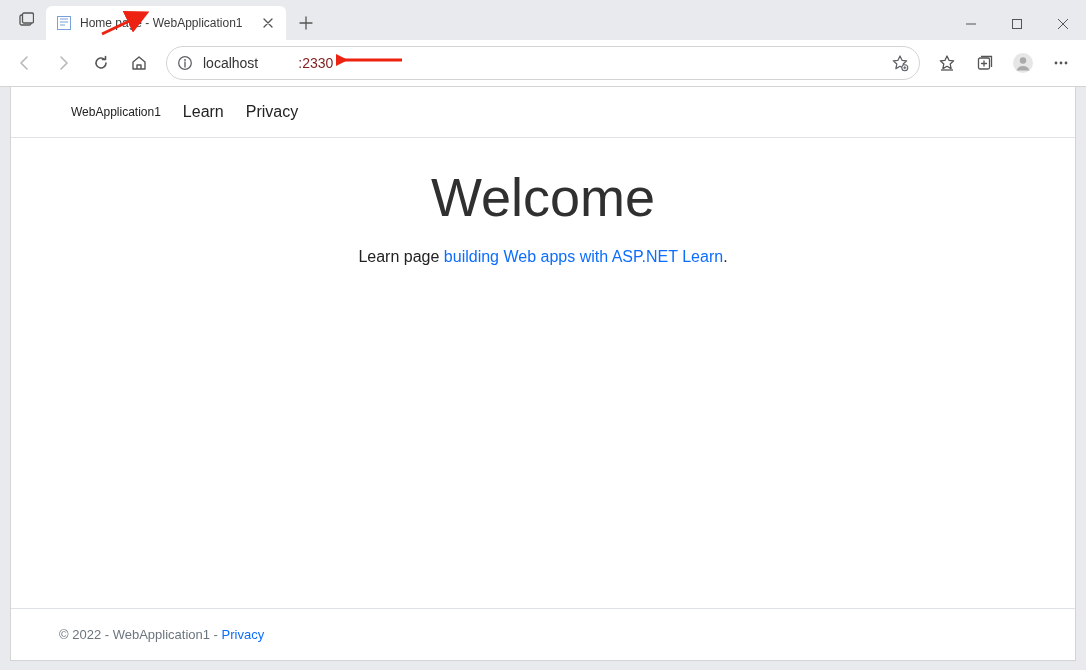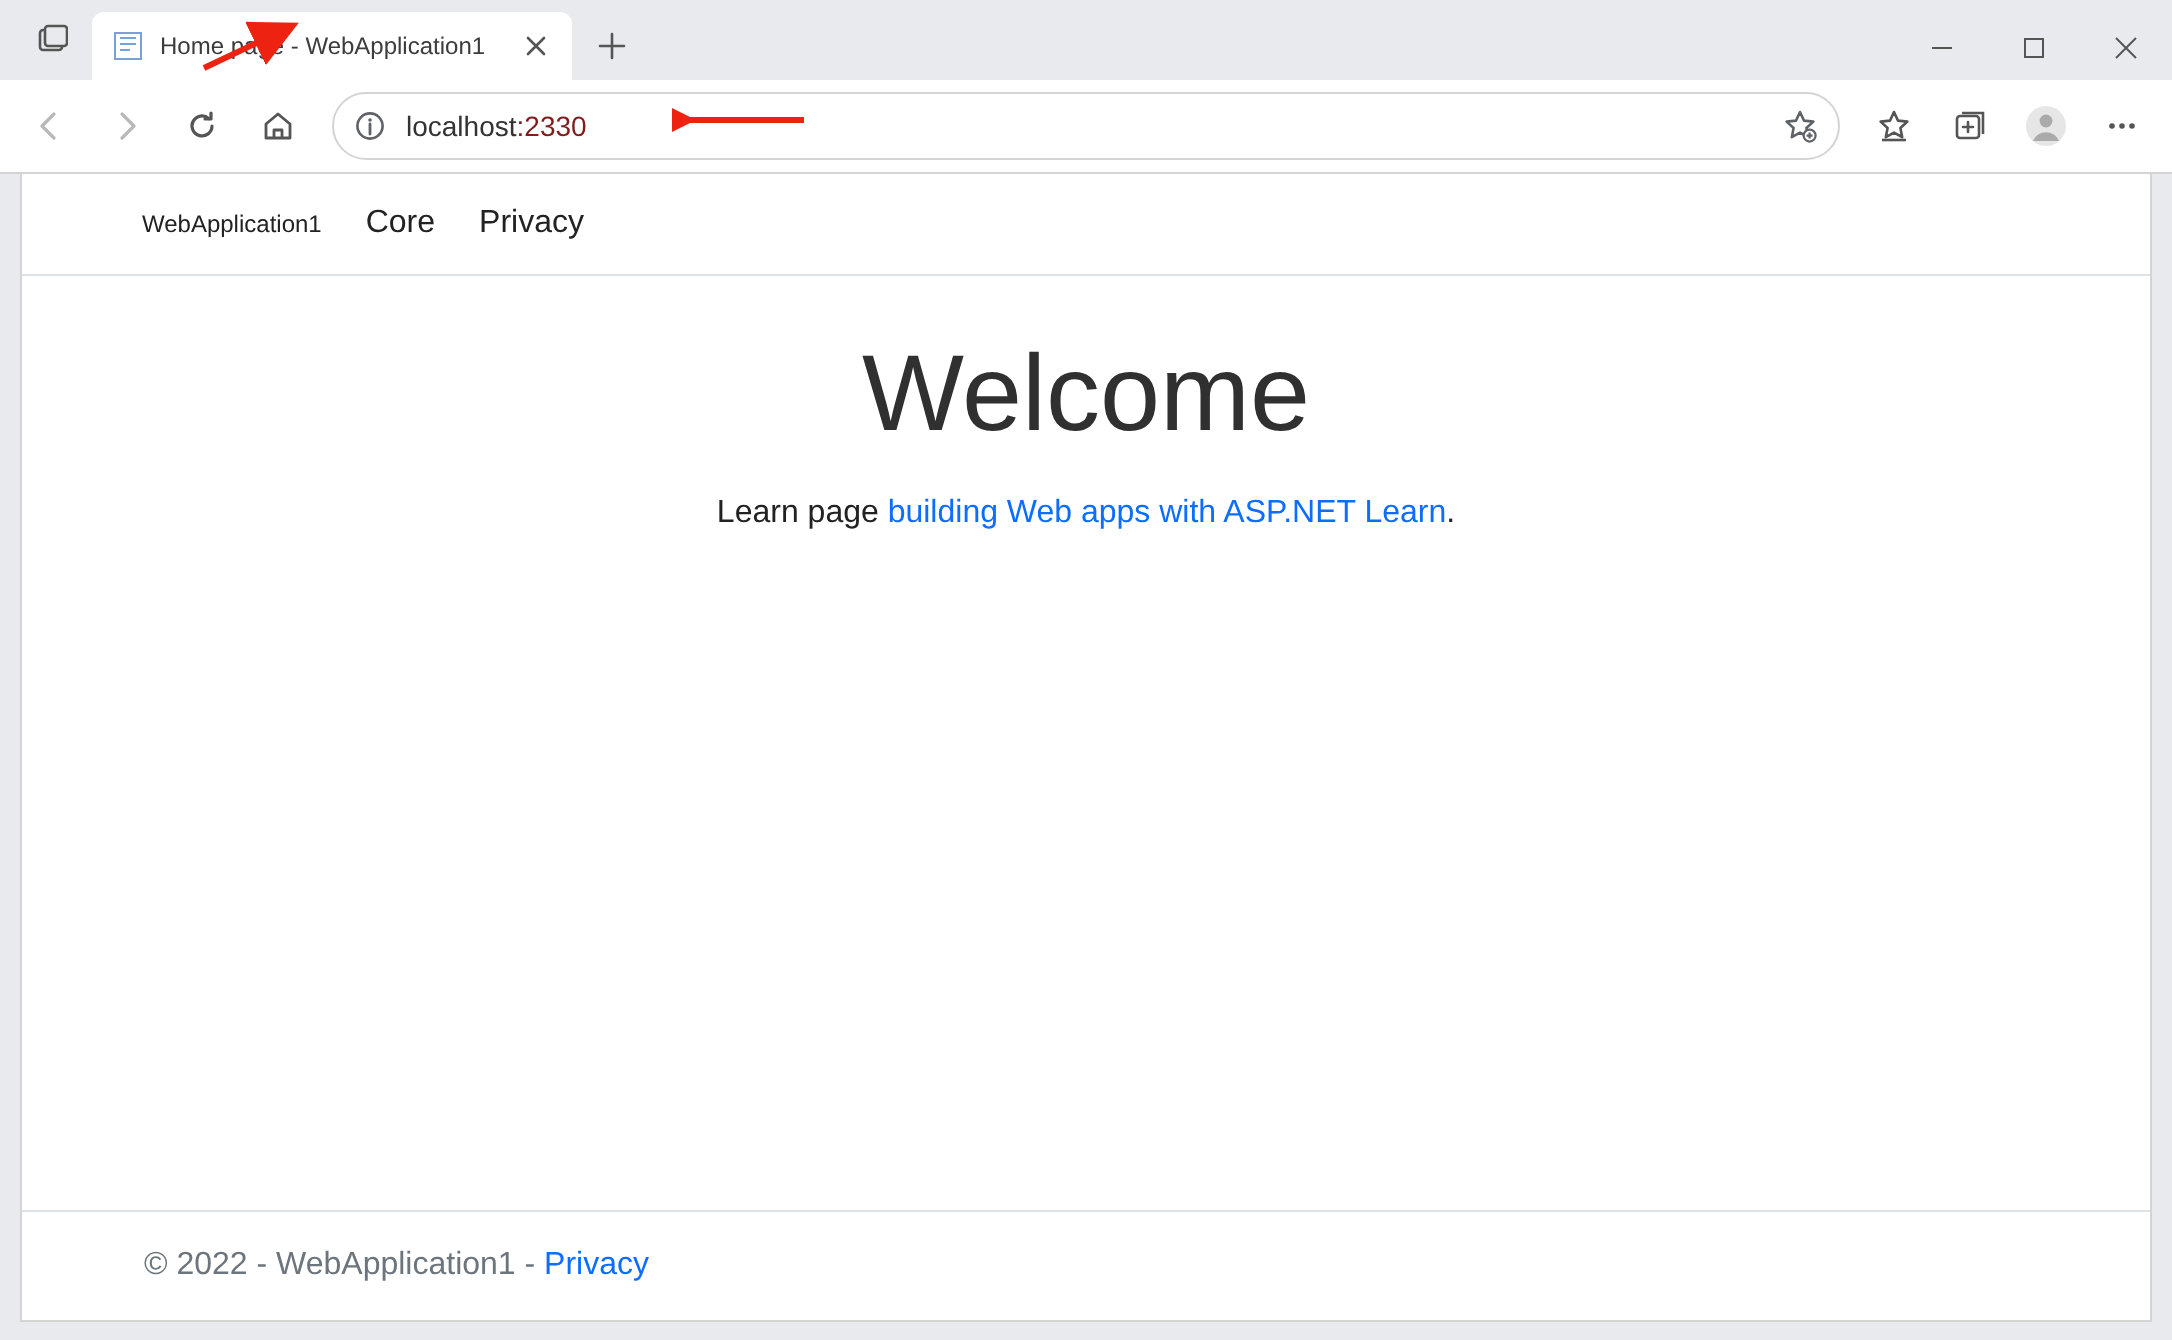--- a/index.html
+++ b/index.html
@@ -70,21 +70,21 @@
     .addressbar {
       flex: 1; height: 34px; background: #fff;
       border: 1px solid #d4d4d4; border-radius: 17px;
       display: flex; align-items: center;
       padding: 0 10px; gap: 10px;
       margin: 0 6px;
       color: #5f6368;
     }
     .addressbar .url {
       flex: 1; font-size: 14px; color: #333;
-      display: flex; align-items: center;
+      display: flex; align-items: center; gap: 40px;
     }
     .addressbar .url .host-grey { color: #333; }
     .addressbar .url .port-grey { color: #7f1d1d; }
     .tbtn svg, .tabs-btn svg, .wc svg, .favicon svg, .close svg, .newtab svg, .addressbar svg { display: block; }
     
     .arrow {
       position: absolute;
       pointer-events: none;
     }
     
@@ -110,23 +110,23 @@
       border-bottom: 1px solid #dee2e6;
     }
     .brand { font-size: 12px; color: #222; }
     .navlink { font-size: 16px; color: #222; text-decoration: none; }
     .hero { text-align: center; padding: 28px 20px 0 20px; }
     .hero h1 { font-size: 54px; font-weight: 300; color: #303030; margin-bottom: 20px; }
     .hero p { font-size: 16px; color: #222; }
     .hero a { color: #0d6efd; text-decoration: none; }
     .footer {
       margin-top: auto;
-      padding: 18px 61px;
+      padding: 18px 48px;
       border-top: 1px solid #dee2e6;
-      font-size: 16px; color: #6c757d;
+      font-size: 13px; color: #6c757d;
     }
     .footer a { color: #0d6efd; text-decoration: none; }
   </style>
 </head>
 <body>
 
 <div class="chrome">
   <div class="tabbar">
     <div class="tabs-btn">
       <svg width="16" height="16" viewBox="0 0 16 16">
@@ -261,21 +261,21 @@
       </marker>
     </defs>
   <line x1="66" y1="12" x2="6" y2="12" stroke="#e21" stroke-width="3" marker-end="url(#ah2)"></line>
 </svg>
 
 <div class="viewport">
   <div class="page">
 
     <nav class="navbar">
       <a class="brand">WebApplication1</a>
-      <a class="navlink">Core</a>
+      <a class="navlink">Learn</a>
       <a class="navlink">Privacy</a>
     </nav>
 
     <div class="hero">
       <h1>Welcome</h1>
       <p>
         <span>Learn page </span><a>building Web apps with ASP.NET Learn</a><span>.</span>
       </p>
     </div>
 

